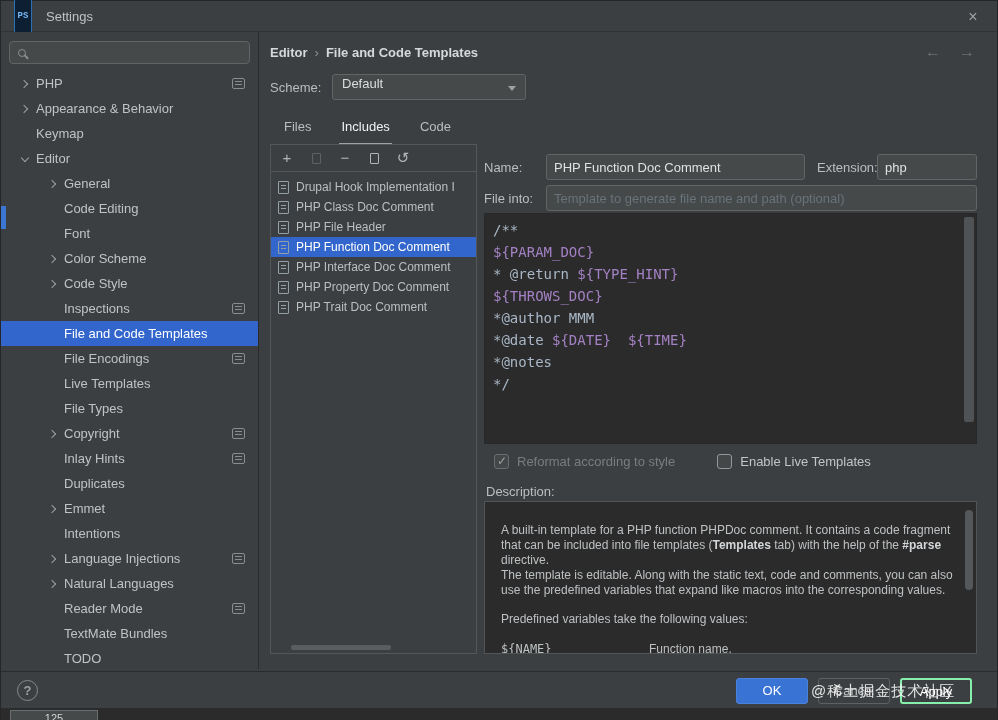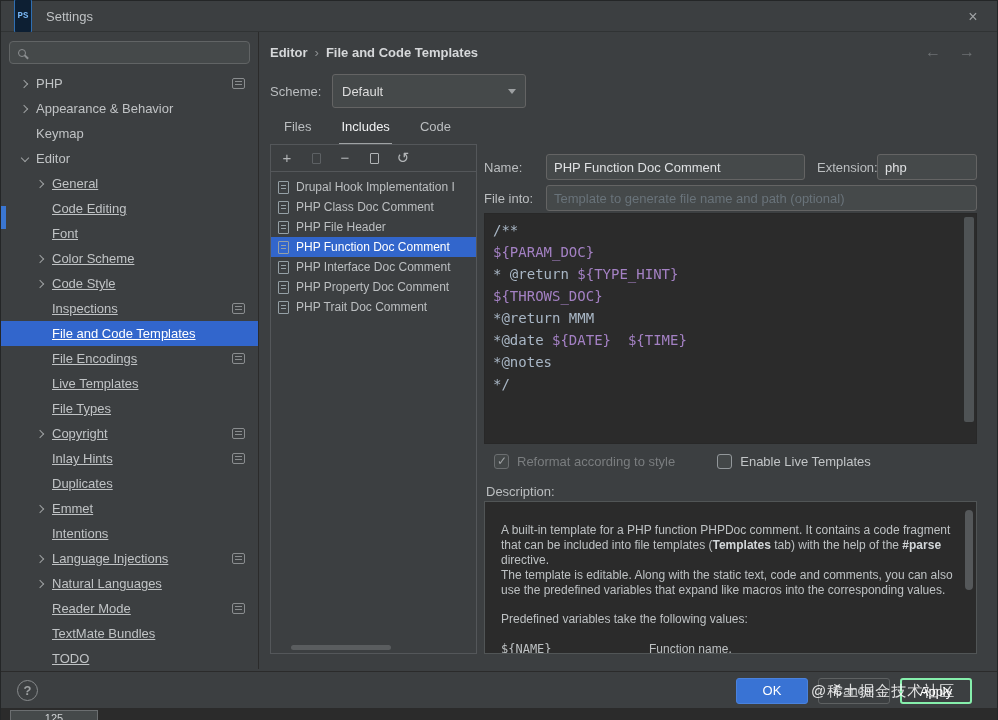--- a/index.html
+++ b/index.html
@@ -19,21 +19,21 @@
   
   .sidebar { position:absolute; left:0; top:31px; width:258px; bottom:50px; background:#3c3f41; border-right:1px solid #2b2b2b; overflow:hidden; }
   .search-box { margin:9px 8px 7px 8px; height:23px; background:#45494a; border:1px solid #616465; border-radius:4px;
                 display:flex; align-items:center; padding:0 8px; gap:7px; }
   .search-icon { width:8px; height:8px; border:1.5px solid #8c8f91; border-radius:50%; position:relative; flex:none; }
   .search-icon::after { content:''; position:absolute; width:5px; height:1.5px; background:#8c8f91; transform:rotate(45deg); right:-4px; bottom:-2px; }
   .search-input { flex:1; background:transparent; border:none; outline:none; color:#dddddd; font-size:12px; font-family:"Liberation Sans",sans-serif; }
 
   .tree { margin-top:2px; }
   .tree-row { display:flex; align-items:center; height:25px; padding-left:20px; font-size:13px; color:#c0c3c5; white-space:nowrap; }
-  .tree-row.lvl1 { padding-left:36px;text-decoration:underline; }
+  .tree-row.lvl1 { padding-left:48px; }
   .tree-row.selected { background:#3266cc; color:#ffffff; }
   .chevron { width:8px; height:8px; margin-right:7px; position:relative; flex:none; }
   .chevron.right::before { content:''; position:absolute; top:1px; left:0; width:5px; height:5px;
                            border-right:1.5px solid #9da0a2; border-bottom:1.5px solid #9da0a2; transform:rotate(-45deg); }
   .chevron.down::before  { content:''; position:absolute; top:0; left:1px; width:5px; height:5px;
                            border-right:1.5px solid #9da0a2; border-bottom:1.5px solid #9da0a2; transform:rotate(45deg); }
   .chevron.none { visibility:hidden; }
   .tree-label { flex:none; }
   .customize-icon { margin-left:auto; margin-right:13px; width:13px; height:11px; border:1px solid #8a8d8f; border-radius:2px; position:relative; flex:none; }
   .customize-icon::before { content:''; position:absolute; left:2px; right:2px; top:2px; height:1px; background:#8a8d8f; box-shadow:0 3px 0 #8a8d8f; }
@@ -42,21 +42,21 @@
 
   
   .main { position:absolute; left:259px; top:31px; right:0; bottom:50px; }
   .breadcrumb { position:absolute; left:10px; top:13px; font-size:13px; font-weight:bold; color:#d6d8da; }
   .breadcrumb .sep { color:#8c8f91; margin:0 7px; font-weight:normal; }
   .nav-arrows { position:absolute; right:22px; top:11px; color:#6d7173; font-size:16px; display:flex; gap:18px; }
 
   .scheme-row { position:absolute; left:10px; top:42px; display:flex; align-items:center; }
   .f-label { width:62px; font-size:13px; color:#bbbec0; flex:none; }
   .combo { width:194px; height:26px; background:#45494a; border:1px solid #646464; border-radius:3px;
-           display:flex; align-items:center; padding:16px 9px; font-size:13px; color:#dddddd; }
+           display:flex; align-items:flex-end; padding:8px 9px; font-size:13px; color:#dddddd; }
   .combo-arrow { margin-left:auto; width:0; height:0; border-left:4px solid transparent; border-right:4px solid transparent; border-top:5px solid #9da0a2; }
 
   .tabs { position:absolute; left:22px; top:81px; display:flex; gap:26px; font-size:13px; }
   .tab { color:#bbbec0; padding:6px 2px 9px 2px; border-bottom:3px solid transparent; }
   .tab.selected { color:#f0f1f2; border-bottom:3px solid #9fa2a4; }
 
   
   .list-panel { position:absolute; left:10px; top:112px; width:207px; bottom:15px; background:#3c3f41; border:1px solid #54575a; overflow:hidden; }
   .list-toolbar { height:27px; border-bottom:1px solid #54575a; display:flex; align-items:center; padding:0 9px; gap:15px; }
   .tb-btn { color:#b2b5b7; display:flex; align-items:center; justify-content:center; min-width:14px; height:18px; }
@@ -356,21 +356,21 @@
         <label class="f-label">File into:</label>
         <input class="text-input grow mono" placeholder="Template to generate file name and path (optional)" style="">
       </div>
 
       <div class="template-editor">
         <div>
             <div class="code-line"><span class="tok-plain">/**</span></div>
             <div class="code-line"><span class="tok-var">${PARAM_DOC}</span></div>
             <div class="code-line"><span class="tok-plain">* @return </span><span class="tok-var">${TYPE_HINT}</span></div>
             <div class="code-line"><span class="tok-var">${THROWS_DOC}</span></div>
-            <div class="code-line"><span class="tok-plain">*@return MMM</span></div>
+            <div class="code-line"><span class="tok-plain">*@author MMM</span></div>
             <div class="code-line"><span class="tok-plain">*@date </span><span class="tok-var">${DATE}</span><span class="tok-plain">  </span><span class="tok-var">${TIME}</span></div>
             <div class="code-line"><span class="tok-plain">*@notes</span></div>
             <div class="code-line"><span class="tok-plain">*/</span></div>
           </div>
         <div class="editor-scrollbar"></div>
       </div>
 
       <div class="options-row">
         <div class="option disabled">
           <span class="checkbox checked"></span>

